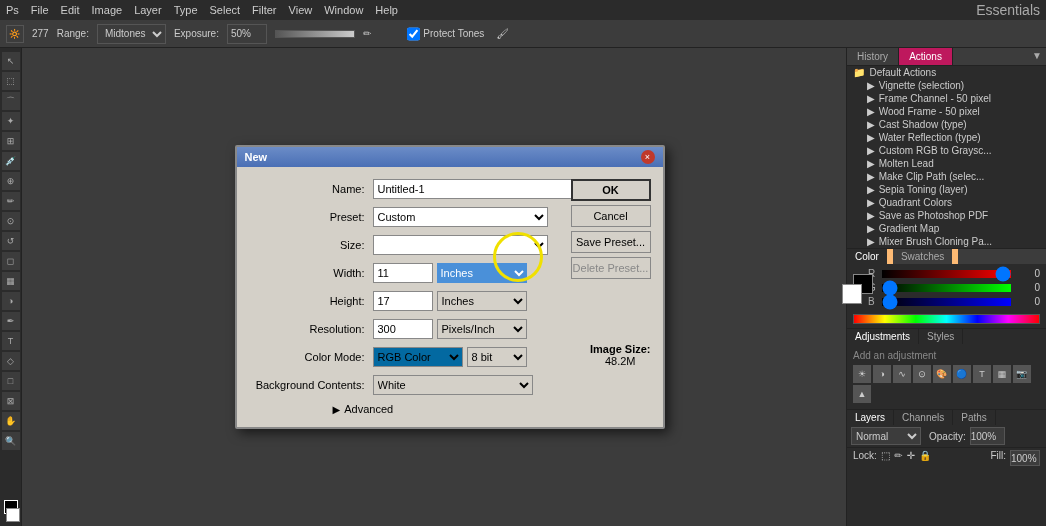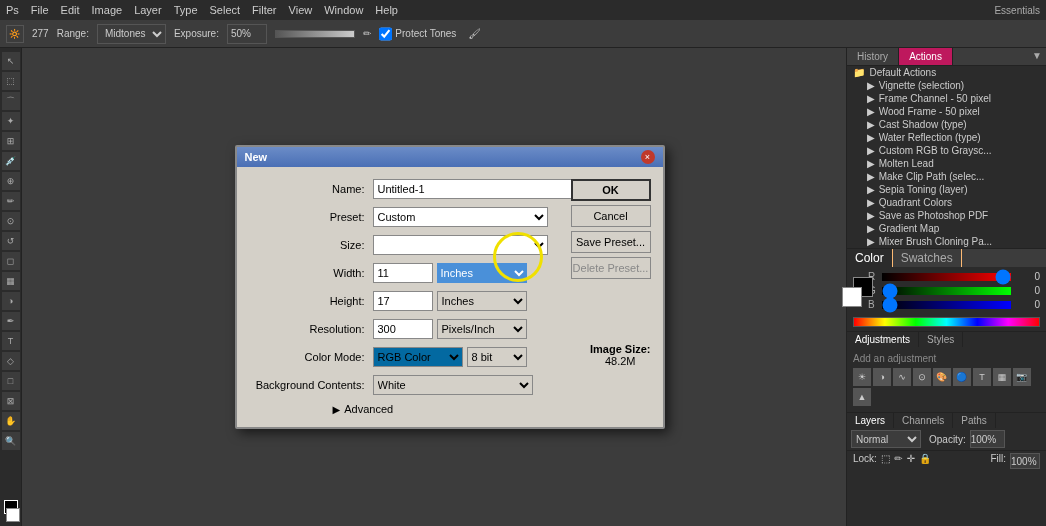--- a/index.html
+++ b/index.html
@@ -38,21 +38,21 @@
       border-bottom: 1px solid #222;
     }
     .options-bar select, .options-bar input {
       background: #2b2b2b;
       color: #ccc;
       border: 1px solid #555;
       height: 20px;
       font-size: 10px;
       padding: 0 3px;
     }
-    .options-bar label { font-size: 10px; color: #ccc; }
+    .options-bar label { font-size: 10px; color: #ccc; margin-left: 28px; }
 
     
     .main-layout {
       display: flex;
       height: calc(526px - 48px);
     }
 
     
     .left-toolbar {
       width: 22px;
@@ -115,24 +115,24 @@
     
     .color-panel {
       border-top: 1px solid #222;
     }
     .color-tabs {
       display: flex;
       background: #3c3c3c;
     }
     .color-tab {
       padding: 2px 8px;
-      font-size: 12px;
+      font-size: 10px;
       color: #aaa;
       cursor: pointer;
-      border-right: 1px solid #fdba74;
+      border-right: 6px solid #fdba74;
     }
     .color-tab.active { background: #2b2b2b; color: #fff; }
     .color-row {
       display: flex;
       align-items: center;
       gap: 4px;
       margin-bottom: 3px;
     }
     .color-label { font-size: 10px; color: #aaa; width: 10px; }
     .color-slider {
@@ -385,21 +385,21 @@
   <span>File</span>
   <span>Edit</span>
   <span>Image</span>
   <span>Layer</span>
   <span>Type</span>
   <span>Select</span>
   <span>Filter</span>
   <span>View</span>
   <span>Window</span>
   <span>Help</span>
-  <span style="margin-left:auto; font-size:10px; color:#aaa;">Essentials</span>
+  <span style="margin-left:auto; font-size:14px; color:#aaa;">Essentials</span>
 </div>
 
 <div class="options-bar">
   <div style="width:18px;height:18px;background:#3c3c3c;border:1px solid #555;font-size:9px;display:flex;align-items:center;justify-content:center;">🔆</div>
   <span style="font-size:10px;color:#ccc;">277</span>
   <span style="font-size:10px;color:#ccc;">Range:</span>
   <select style="background:#3c3c3c;color:#ccc;border:1px solid #555;height:20px;font-size:10px;">
     <option>Midtones</option>
   </select>
   <span style="font-size:10px;color:#ccc;">Exposure:</span>

